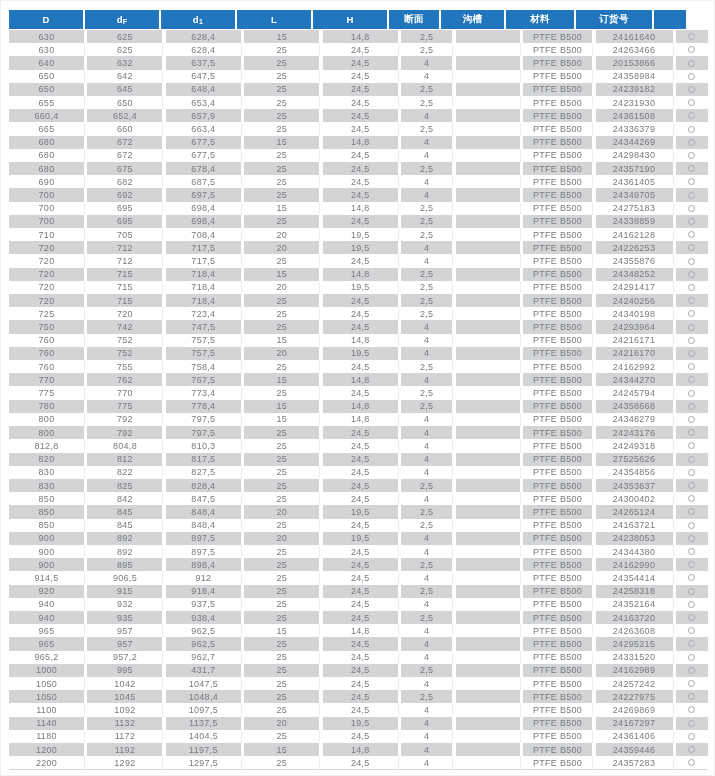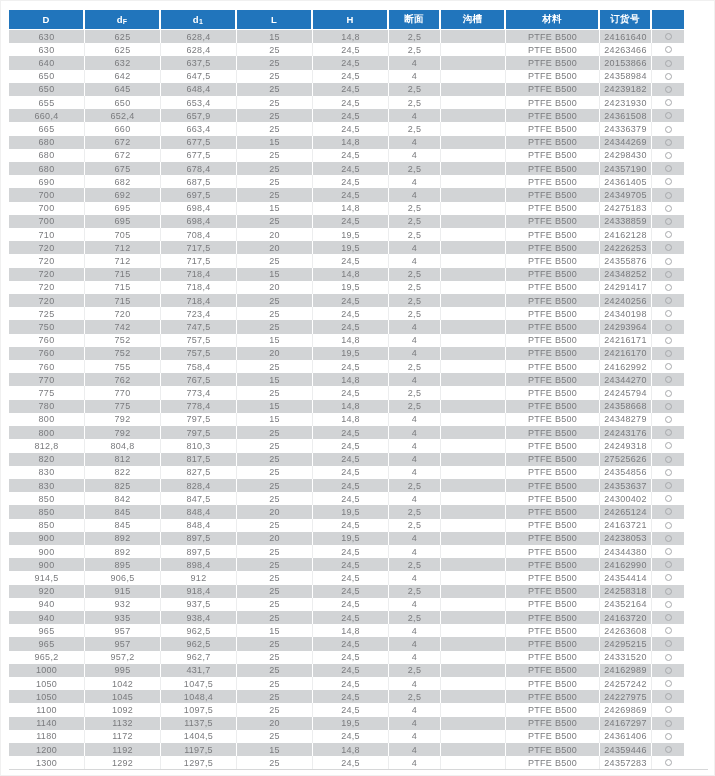--- a/index.html
+++ b/index.html
@@ -8,30 +8,30 @@
   .page { position:relative; width:715px; height:776px; background:#fff;
           border:1px solid #f0f0f0; }
   .table { position:absolute; left:8px; top:9px; width:699px;
            border-bottom:1px solid #d6d7d8; }
   .thead { display:flex; height:19px; margin-bottom:1px; }
   .th { background:#2175BC; color:#fff; font-weight:bold; font-size:9.5px;
         display:flex; align-items:center; justify-content:center;
         border-right:2px solid #fff; letter-spacing:.3px; }
   .th:last-child { border-right:none; }
   .th .th-sub { font-size:7px; font-weight:bold; transform:translateY(2px); }
-  .tr { display:flex; height:13.214px; }
+  .tr { display:flex; height:13.214px;justify-content:space-between; }
   .tr.gray .cell { background:#D2D4D6; border-right:1px solid #fff; }
   .tr.white .cell { background:#FFFFFF; border-right:1px solid #ECEDEE; }
   .tr .cell:last-child { border-right:none; }
   .cell { color:#7A7B7E; font-size:9px; letter-spacing:.3px;
           display:flex; align-items:center; justify-content:center;
           white-space:nowrap; overflow:hidden; }
   
   .c0{width:76px}.c1{width:76px}.c2{width:76px}.c3{width:76px}.c4{width:76px}
-  .c5{width:52px}.c6{width:65px}.c7{width:94px}.c8{width:52px}.c9{width:32px}
+  .c5{width:52px}.c6{width:65px}.c7{width:70px}.c8{width:78px}.c9{width:32px}
   .circle { width:7px; height:7px; border:1px solid #A7A9AC; border-radius:50%;
             background:transparent; display:inline-block; }
 </style>
 </head>
 <body>
 
 <div class="page">
   <div class="table">
     <div class="thead" id="thead">
         <div class="th c0">
@@ -832,21 +832,21 @@
           <div class="cell c4">14,8</div>
           <div class="cell c5">4</div>
           <div class="cell c6"></div>
           <div class="cell c7">PTFE B500</div>
           <div class="cell c8">24359446</div>
           <div class="cell c9">
             <span class="circle"></span>
           </div>
         </div>
         <div class="tr white">
-          <div class="cell c0">1300</div>
+          <div class="cell c0">2200</div>
           <div class="cell c1">1292</div>
           <div class="cell c2">1297,5</div>
           <div class="cell c3">25</div>
           <div class="cell c4">24,5</div>
           <div class="cell c5">4</div>
           <div class="cell c6"></div>
           <div class="cell c7">PTFE B500</div>
           <div class="cell c8">24357283</div>
           <div class="cell c9">
             <span class="circle"></span>

